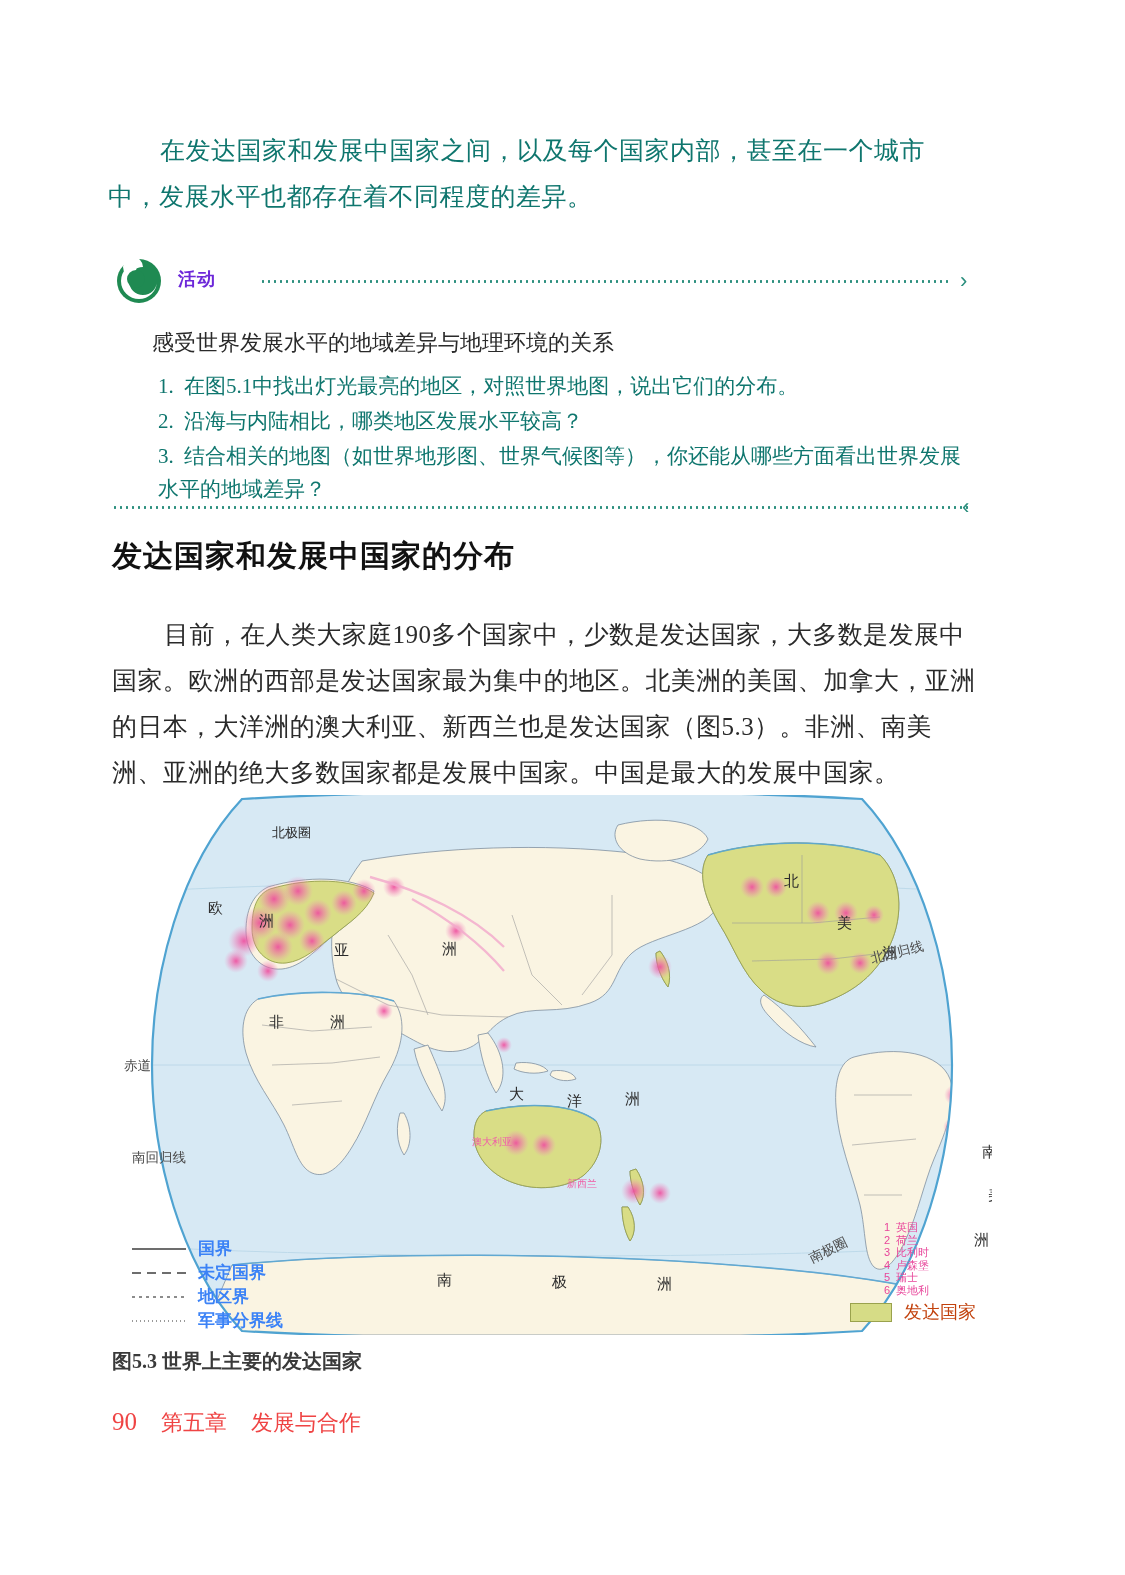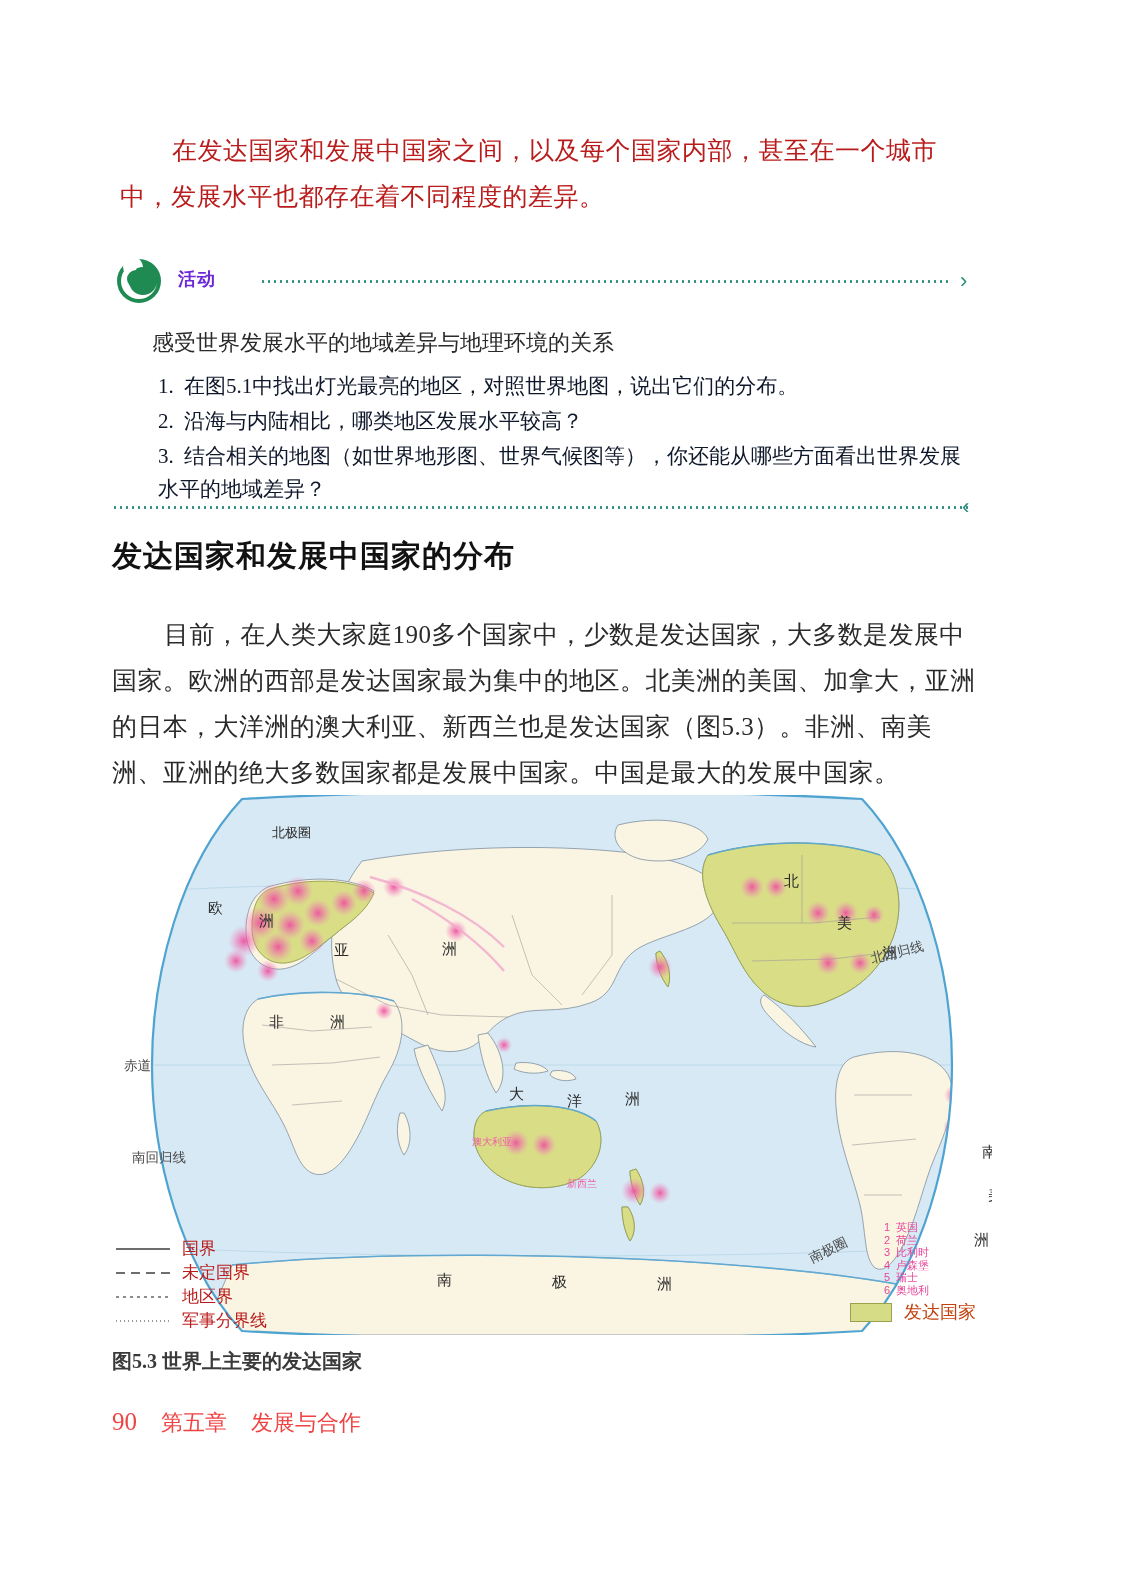--- a/index.html
+++ b/index.html
@@ -11,23 +11,23 @@
     color:#1b1b1b;
     position:relative;
     overflow:hidden;
   }
 
   
   .page { position:absolute; inset:0; }
 
   
   .intro {
-    position:absolute; left:120px; top:128px; width:860px;
+    position:absolute; left:108px; top:128px; width:860px;
     font-size:25px; line-height:46px; letter-spacing:.5px;
-    color:#b91c1c;
+    color:#0f766e;
   }
   .intro .ind { display:inline-block; width:52px; }
 
   
   .activity { position:absolute; left:112px; top:258px; width:860px; }
   .act-head { position:relative; height:48px; }
   .act-logo {
     position:absolute; left:4px; top:0;
     width:46px; height:46px;
   }
@@ -47,21 +47,21 @@
     width:12px; height:20px; color:#2c8f7e;
     font-size:22px; line-height:20px;
     font-family:"Liberation Sans","DejaVu Sans",sans-serif;
   }
   .act-sub {
     position:absolute; left:40px; top:68px; width:800px;
     font-size:22px; line-height:34px; color:#2a2a2a;
   }
   .act-list {
     position:absolute; left:46px; top:112px; width:816px;
-    font-size:21px; line-height:33px; color:#0f172a;
+    font-size:21px; line-height:33px; color:#0f766e;
   }
   .act-list li { list-style:none; margin:0 0 2px 0; padding:0; }
   .act-list ol { margin:0; padding:0; }
   .act-list .num { display:inline-block; width:26px; }
   .act-foot {
     position:absolute; left:0; top:248px; right:0; height:3px;
     background-image:radial-gradient(circle, #2c8f7e 1.1px, transparent 1.3px);
     background-size:6px 3px; background-repeat:repeat-x;
   }
   .chev-left {
@@ -83,22 +83,22 @@
     font-size:25px; line-height:46px; color:#2a2a2a; letter-spacing:.4px;
   }
   .body-para .ind { display:inline-block; width:52px; }
 
   
   .figure { position:absolute; left:112px; top:795px; width:880px; height:400px; }
   .map-svg { display:block; width:880px; height:540px; }
 
   
   .legend-lines {
-    position:absolute; left:4px; top:442px; width:230px;
-    font-size:17px; line-height:24px; color:#b91c1c;
+    position:absolute; left:20px; top:442px; width:230px;
+    font-size:17px; line-height:24px; color:#3b82f6;font-weight:bold;
   }
   .legend-lines .row { display:flex; align-items:center; height:24px; }
   .legend-lines .swatch { width:54px; height:2px; margin-right:12px; flex:0 0 54px; }
   .sw-solid  { background:#6d6d6d; }
   .sw-dash   { background:repeating-linear-gradient(90deg,#6d6d6d 0 9px,transparent 9px 15px); }
   .sw-dot    { background:repeating-linear-gradient(90deg,#8c8c8c 0 3px,transparent 3px 7px); }
   .sw-fine   { background:repeating-linear-gradient(90deg,#9a9a9a 0 1.5px,transparent 1.5px 4px); }
 
   
   .legend-countries {

